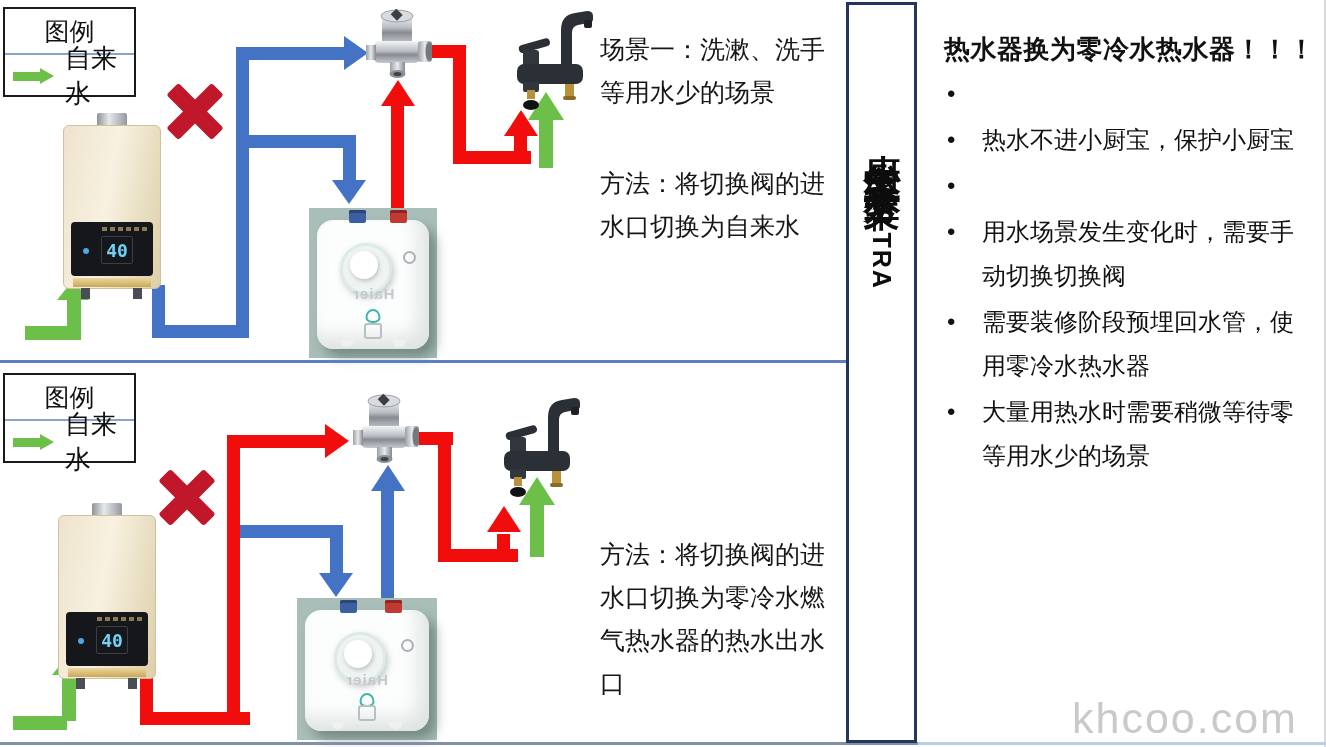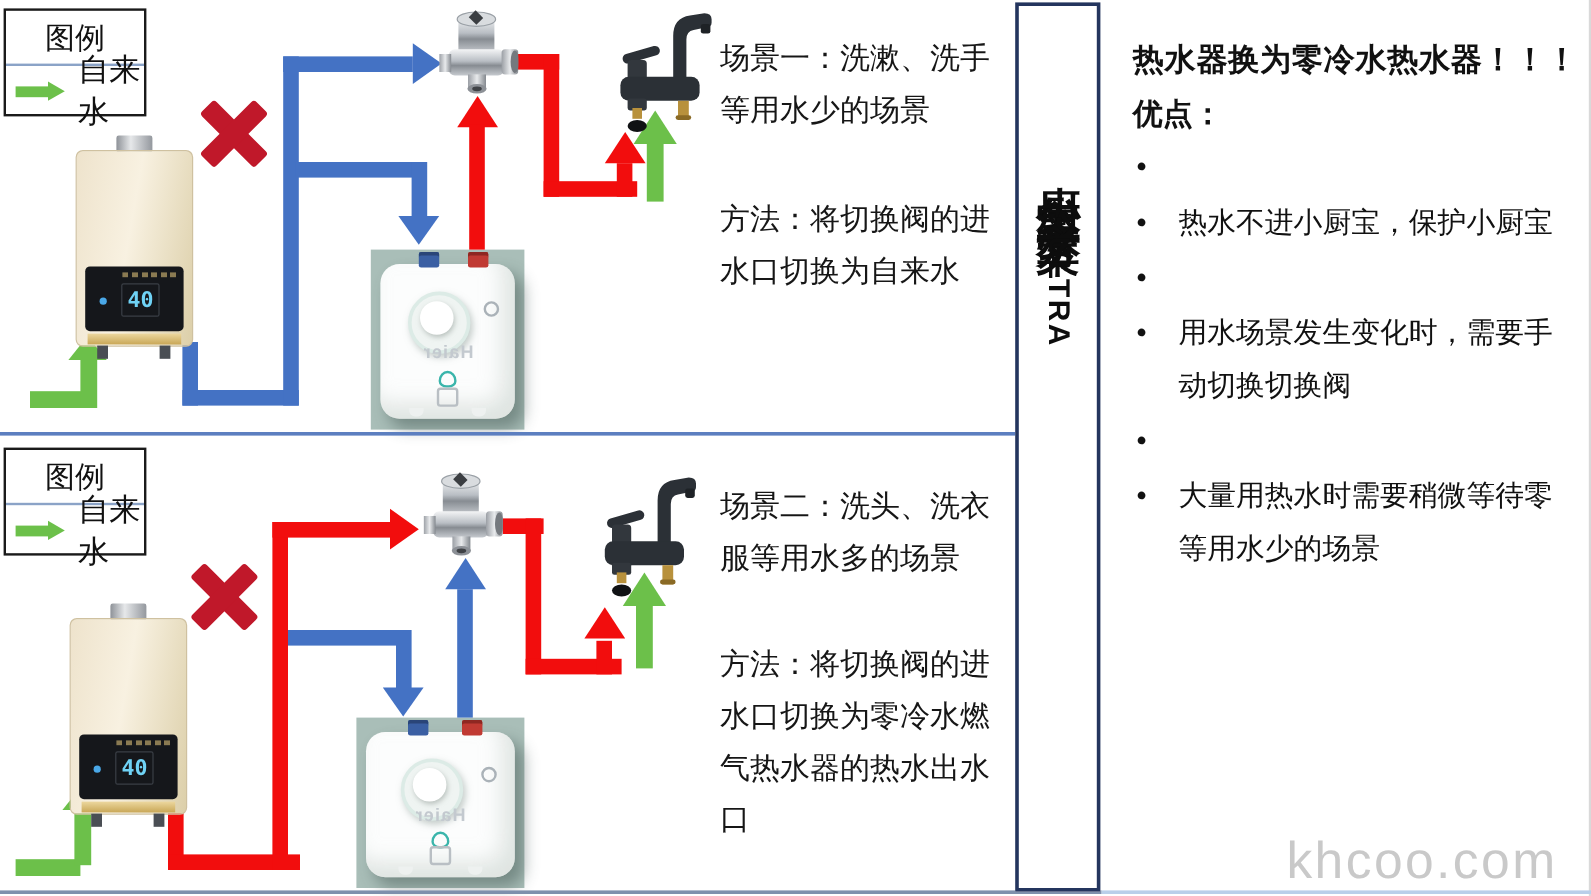--- a/index.html
+++ b/index.html
@@ -6,21 +6,21 @@
   .canvas{position:relative;width:1326px;height:747px;background:#ffffff;overflow:hidden;
     font-family:"Liberation Sans","DejaVu Sans",sans-serif;color:#111;}
   
   .panel{position:absolute;left:0;width:846px;}
   #panel1{top:0;height:360px;}
   #panel2{top:365px;height:378px;}
   .hsep{position:absolute;left:0;top:360px;width:846px;height:3px;background:#5c7fc0;z-index:5;}
   .bottom-line-l{position:absolute;left:0;top:742px;width:918px;height:3px;background:#7e90ac;z-index:5;}
   .bottom-line-r{position:absolute;left:918px;top:742px;width:408px;height:3px;background:#b9cfe9;z-index:5;}
   
-  .legend{position:absolute;left:3px;width:119px;height:90px;background:#fff;border:2px solid #1a1a1a;
+  .legend{position:absolute;left:3px;width:133px;height:90px;background:#fff;border:2px solid #1a1a1a;
     box-sizing:border-box;z-index:6;}
   .legend-header{height:44px;display:flex;align-items:center;justify-content:center;
     font-family:"Liberation Serif","DejaVu Serif",serif;font-size:25px;border-bottom:2px solid #8ba3c7;}
   .legend-row{height:42px;display:flex;align-items:center;gap:10px;padding-left:8px;
     font-family:"Liberation Serif","DejaVu Serif",serif;font-size:26px;}
   .lg-arrow{position:relative;width:42px;height:16px;flex:none;}
   .lg-arrow .bar{position:absolute;left:0;top:4px;width:27px;height:9px;background:var(--tap-green,#6cc04a);}
   .lg-arrow .head{position:absolute;left:27px;top:0;width:0;height:0;
     border-top:8px solid transparent;border-bottom:8px solid transparent;border-left:14px solid var(--tap-green,#6cc04a);}
   
@@ -309,56 +309,55 @@
         <div class="kknob"></div>
         <div class="kside"></div>
         <div class="kbrand">Haier</div>
         <div class="kdrop"></div>
         <div class="klogo"></div>
         <div class="kfoot l"></div>
         <div class="kfoot r"></div>
       </div>
     </div>
 
-    <div class="scene-text" style="top:36px">场景二：洗头、洗衣
-服等用水多的场景</div>
     <div class="method-text" style="top:168px">方法：将切换阀的进
 水口切换为零冷水燃
 气热水器的热水出水
 口</div>
   </div>
 
   <div class="title-col">
     <div class="vtitle">小厨宝零冷水方案</div>
     <div class="vsub">ULTRA</div>
   </div>
 
   <div class="right-panel">
     <div class="rp-heading">热水器换为零冷水热水器！！！</div>
-    <div class="rp-label">优点：</div>
     <div>
         <div class="brow">
         <span class="dot">•</span>
       </div>
         <div class="brow">
         <span class="dot">•</span>
         <span class="btext">热水不进小厨宝，保护小厨宝</span>
       </div>
         <div class="brow">
         <span class="dot">•</span>
       </div>
       </div>
     <div>
         <div class="brow">
         <span class="dot">•</span>
         <span class="btext">用水场景发生变化时，需要手
 动切换切换阀</span>
       </div>
         <div class="brow">
         <span class="dot">•</span>
+        <span class="btext">需要装修阶段预埋回水管，使
+用零冷水热水器</span>
       </div>
         <div class="brow">
         <span class="dot">•</span>
         <span class="btext">大量用热水时需要稍微等待零
 等用水少的场景</span>
       </div>
       </div>
   </div>
 
   <div class="watermark">khcoo.com</div>

